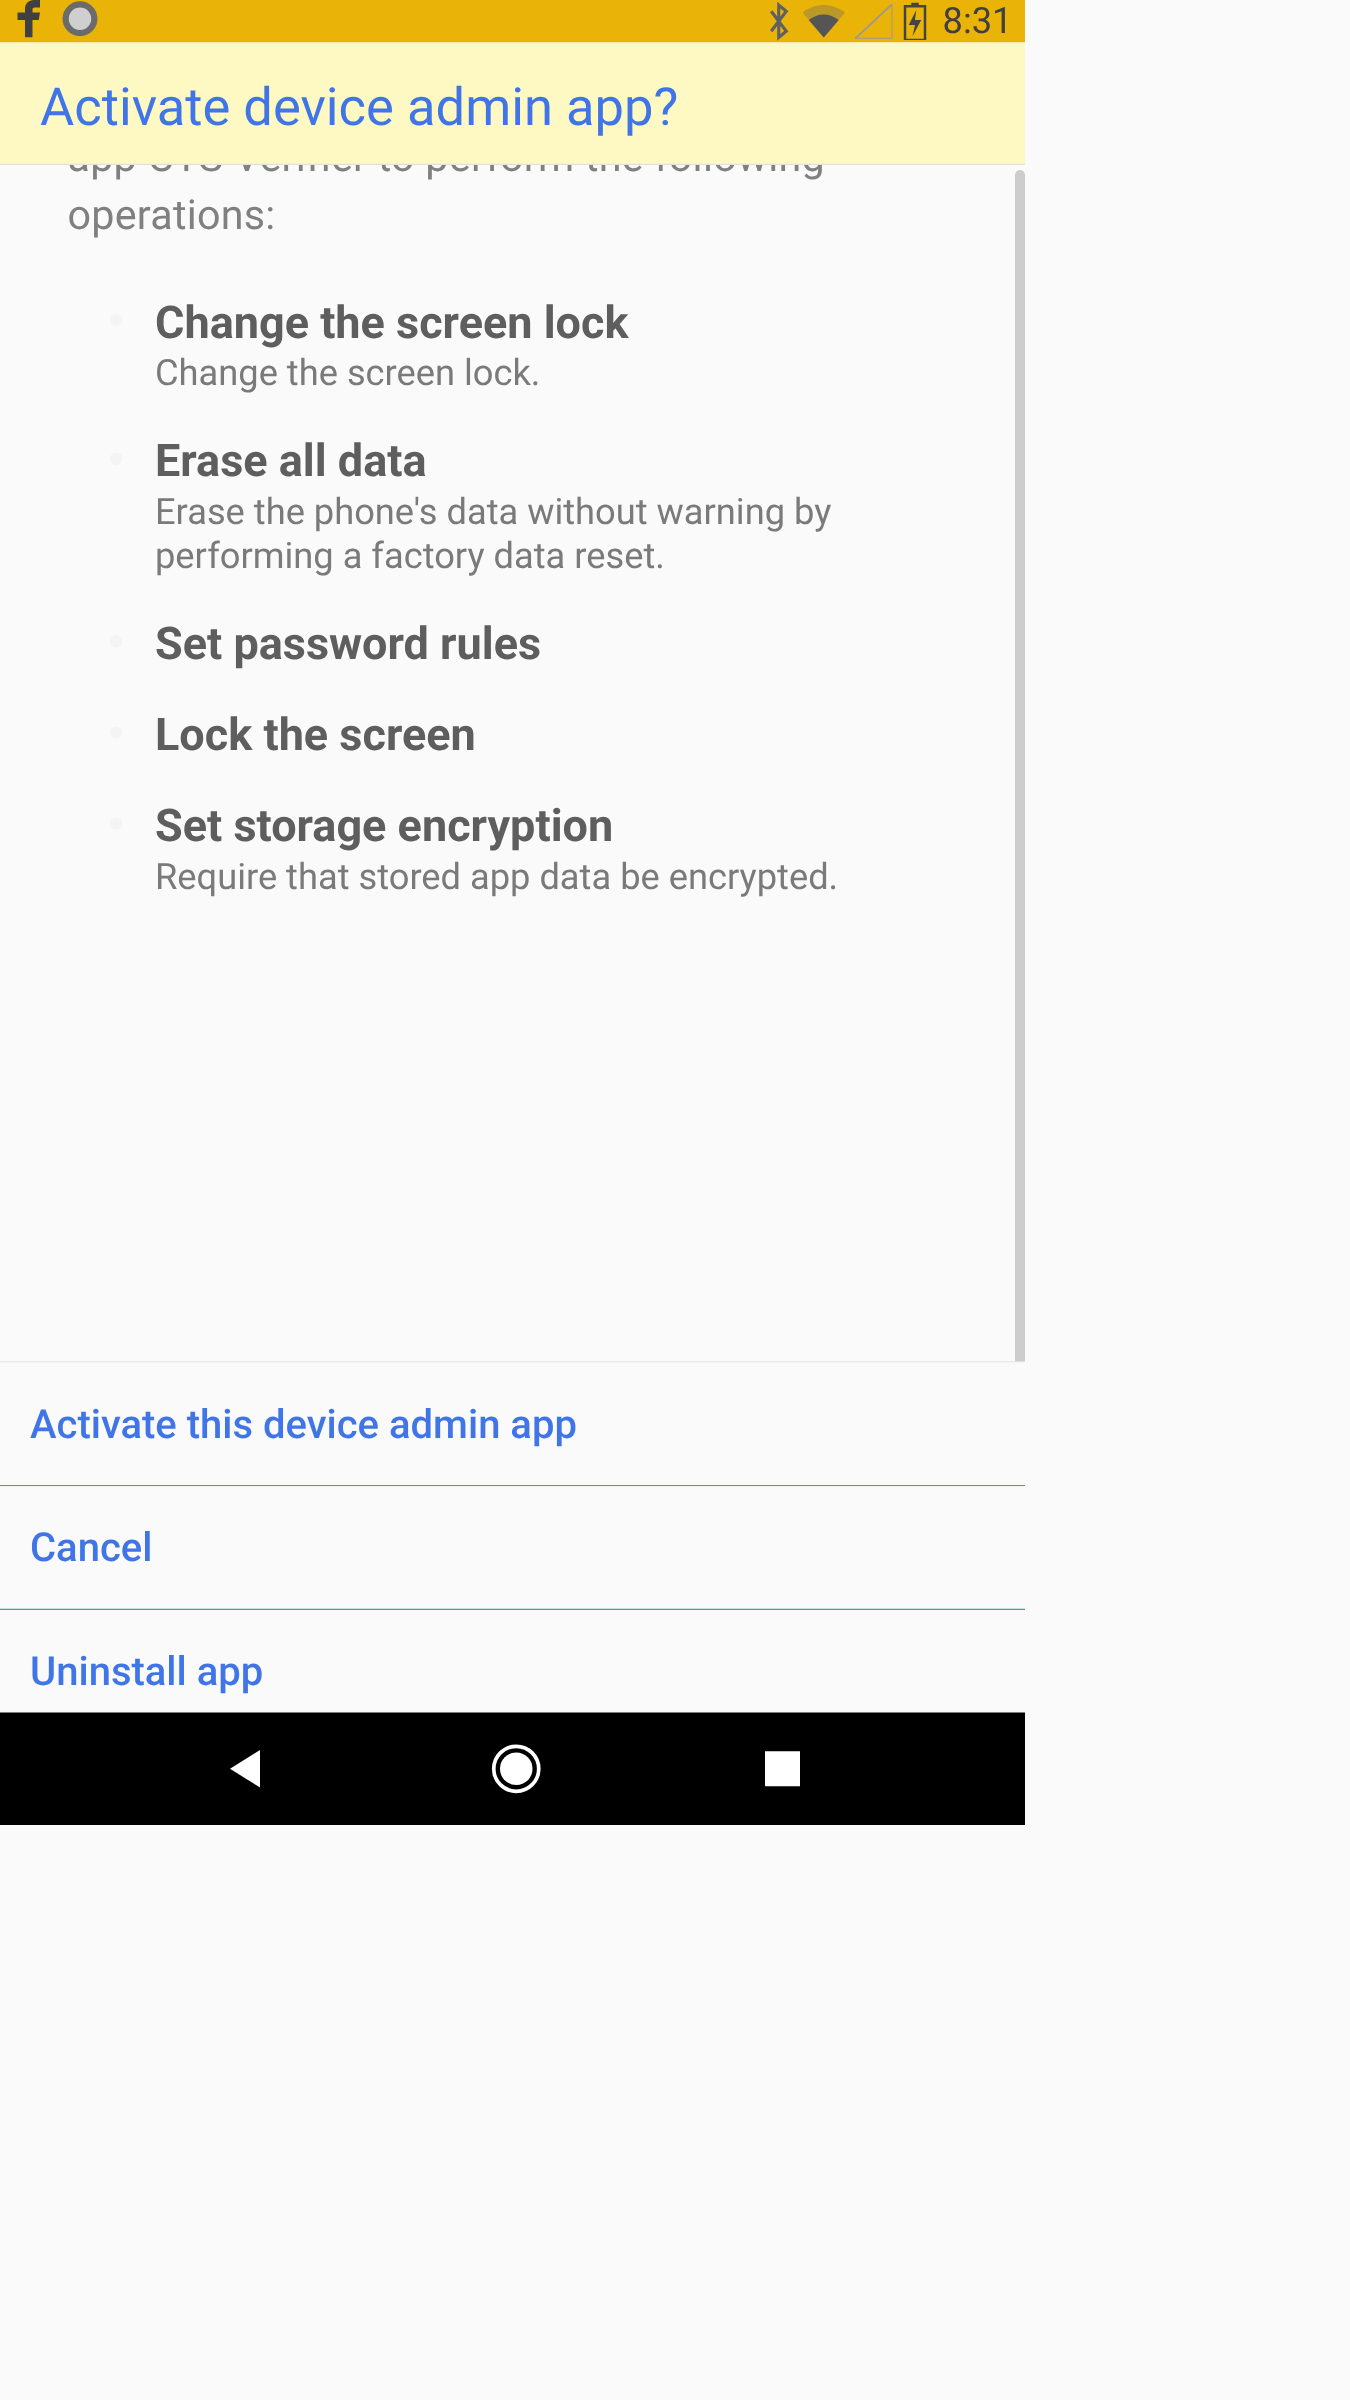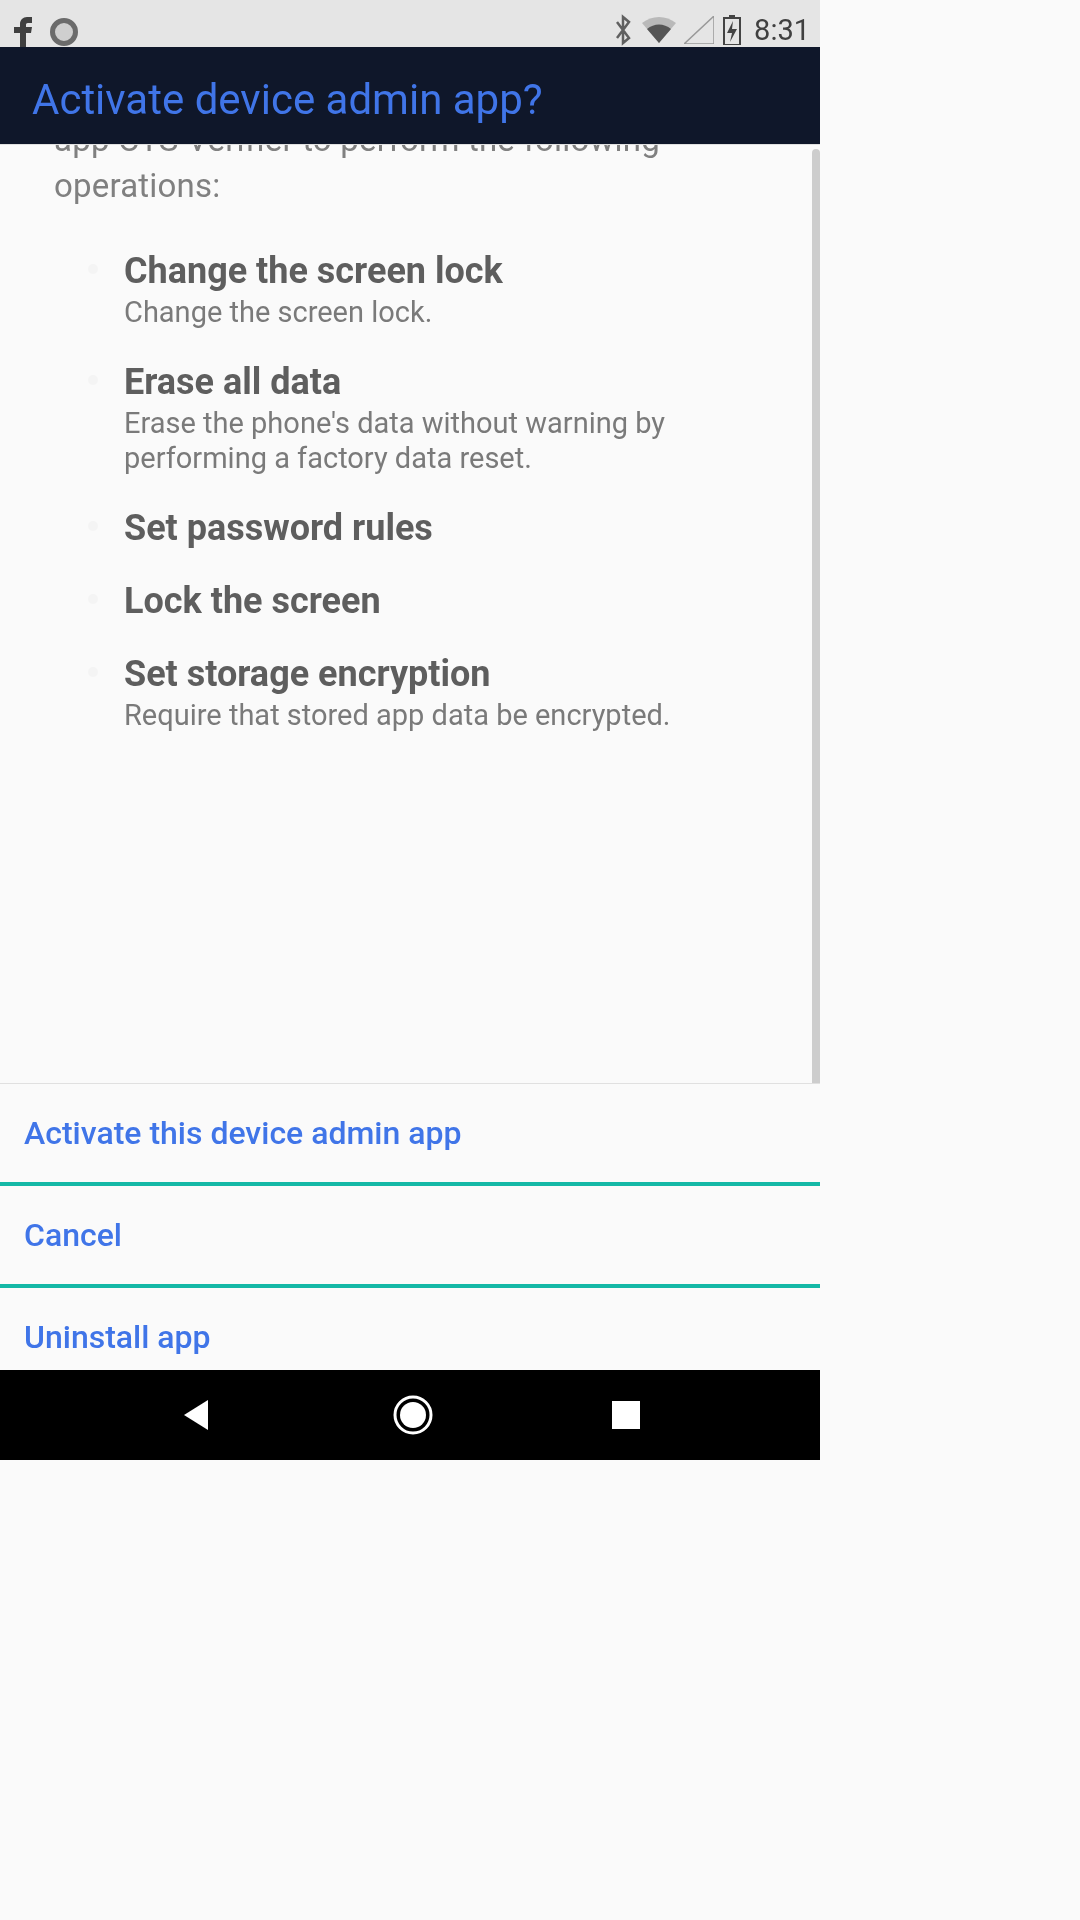--- a/index.html
+++ b/index.html
@@ -10,24 +10,24 @@
     body {
       width: 820px;
       height: 1460px;
       font-family: Roboto, "Helvetica Neue", Arial, sans-serif;
       background: #fafafa;
       display: flex;
       flex-direction: column;
       overflow: hidden;
     }
     .status-bar {
-      height: 47px;
-      background: #e5e5e5;
-      display: flex;
-      align-items: flex-end;
+      height: 34px;
+      background: #eab308;
+      display: flex;
+      align-items: flex-start;
       padding: 0 10px;
       justify-content: space-between;
     }
     .status-left {
       display: flex;
       align-items: center;
       gap: 14px;
     }
     .status-right {
       display: flex;
@@ -36,21 +36,21 @@
     }
     .clock {
       font-size: 29px;
       color: #404040;
       font-weight: 400;
       margin-left: 4px;
     }
     .header {
       padding: 28px 32px 20px;
       border-bottom: 1px solid #e0e0e0;
-      background: #0f172a;
+      background: #fef9c3;
     }
     .header-title {
       color: #4075e8;
       font-size: 42px;
       font-weight: 400;
     }
     .content {
       flex: 1;
       overflow: hidden;
       position: relative;
@@ -102,21 +102,21 @@
     .action-btn {
       display: block;
       width: 100%;
       text-align: left;
       padding: 30px 24px;
       font-size: 32px;
       color: #4075e8;
       font-weight: 500;
       background: #fafafa;
       border: none;
-      border-bottom: 4px solid #14b8a6;
+      border-bottom: 1px solid #14b8a6;
       cursor: pointer;
       font-family: inherit;
     }
     .action-btn:last-child {
       border-bottom: none;
       padding-bottom: 14px;
     }
     .nav-bar {
       height: 90px;
       background: #000;

